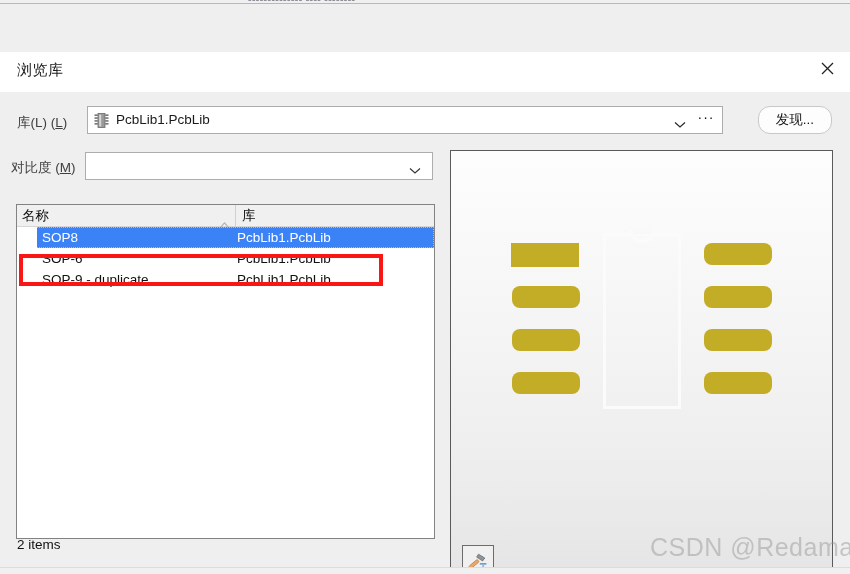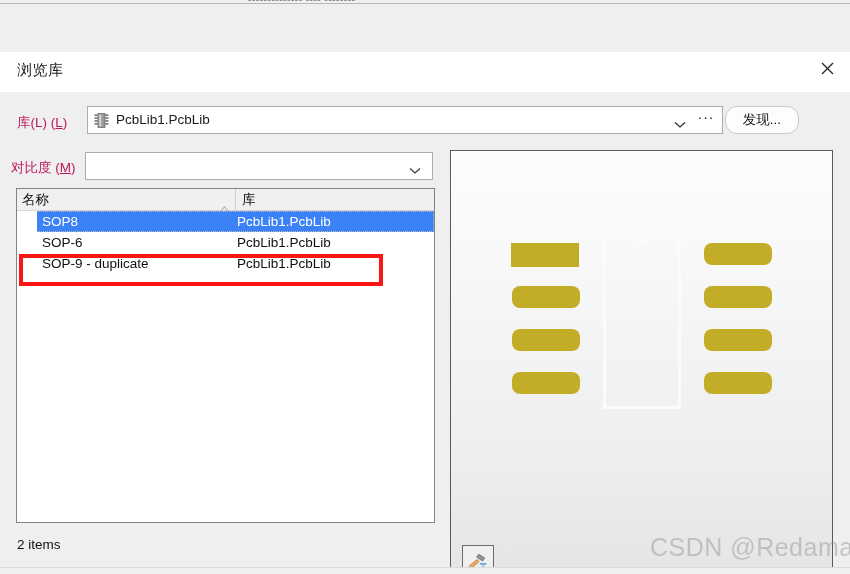--- a/index.html
+++ b/index.html
@@ -82,21 +82,21 @@
     left: 0; top: 40px;
     width: 850px;
     height: 475px;
     background: #efefef;
   }
 
   
   .lbl {
     position: absolute;
     font-size: 13.5px;
-    color: #be185d;
+    color: #404040;
     white-space: nowrap;
   }
   .lbl .uline { text-decoration: underline; }
 
   #lib-label { left: 17px; top: 22px; }
 
   #lib-combo {
     position: absolute;
     left: 87px; top: 14px;
     width: 636px; height: 28px;
@@ -126,21 +126,21 @@
     width: 20px; height: 18px;
     font-size: 14px;
     line-height: 11px;
     text-align: center;
     color: #111;
     letter-spacing: 1px;
   }
 
   #discover-btn {
     position: absolute;
-    left: 725px; top: 14px;
+    left: 758px; top: 14px;
     width: 74px; height: 28px;
     background: #fdfdfd;
     border: 1px solid #c8c8c8;
     border-radius: 12px;
     box-sizing: border-box;
     font-size: 13.5px;
     color: #141414;
     display: flex;
     align-items: center;
     justify-content: center;
@@ -160,21 +160,21 @@
   }
   #mask-combo .arrow {
     position: absolute;
     right: 11px; top: 10px;
     width: 12px; height: 8px;
   }
 
   
   #listview {
     position: absolute;
-    left: 16px; top: 96px;
+    left: 16px; top: 112px;
     width: 419px; height: 335px;
     background: #ffffff;
     border: 1px solid #828282;
     box-sizing: border-box;
     overflow: hidden;
   }
   #list-header {
     position: absolute;
     left: 0; top: 0;
     width: 100%; height: 22px;

